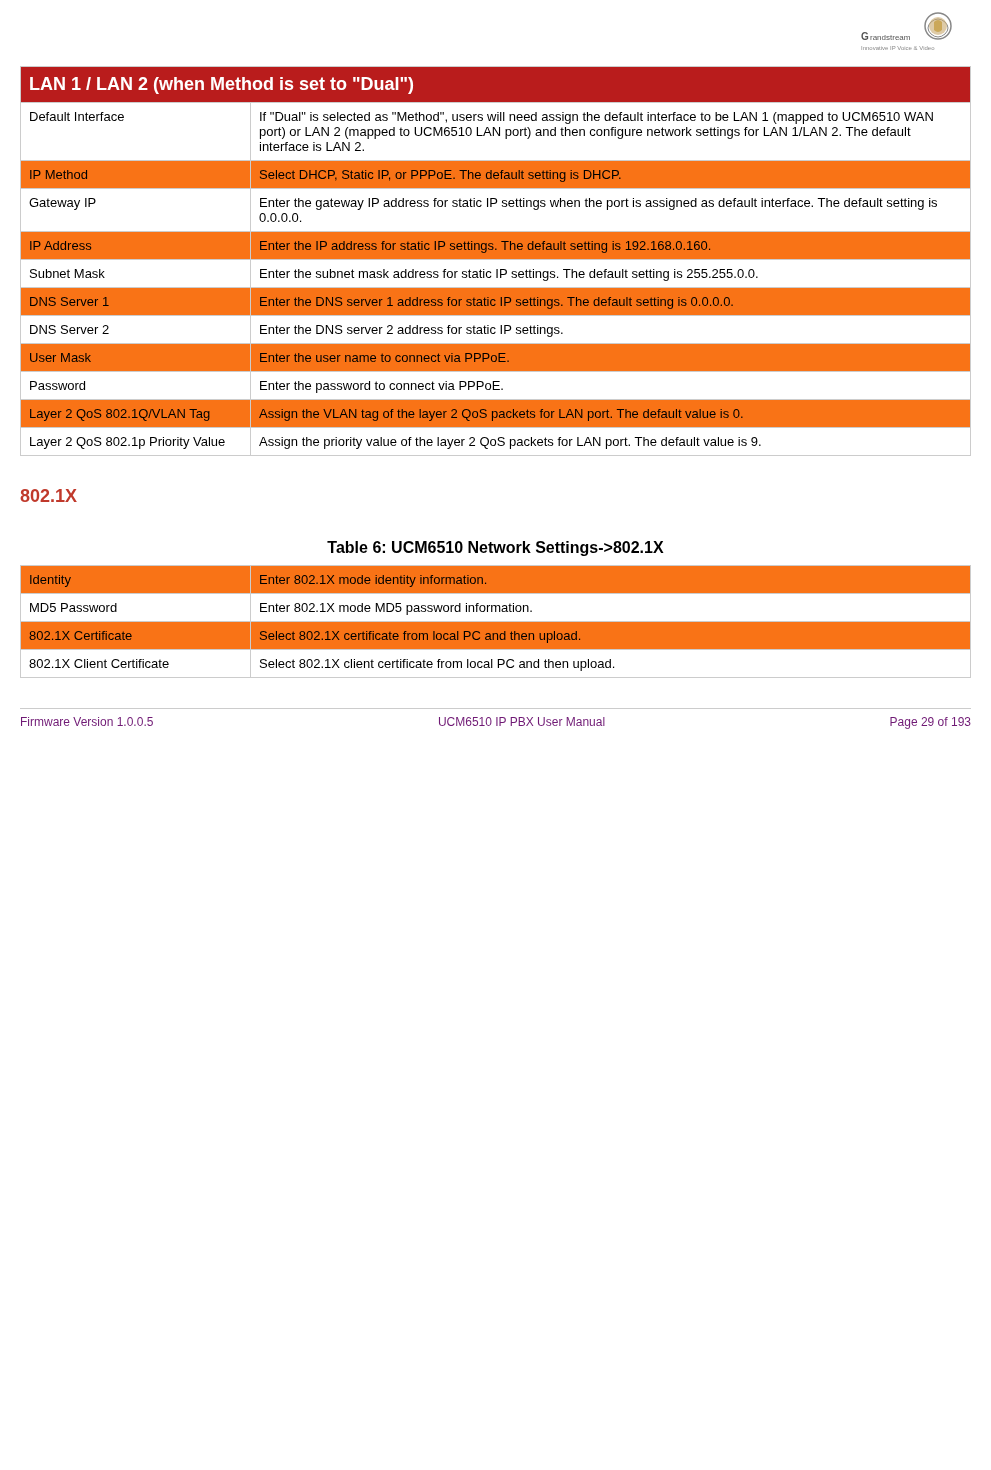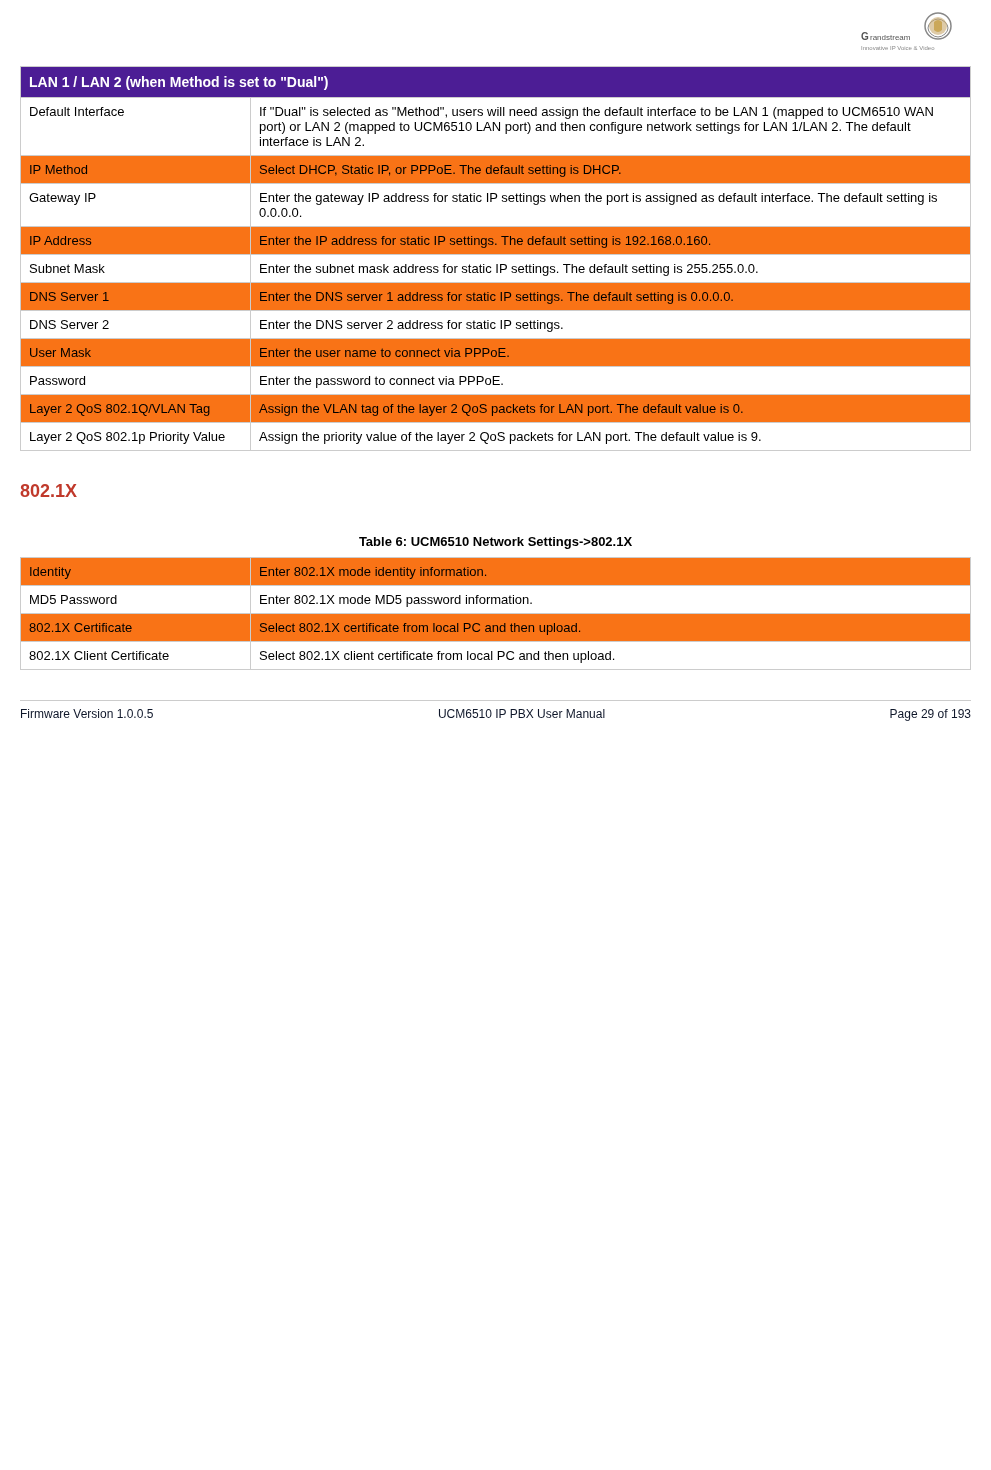--- a/index.html
+++ b/index.html
@@ -31,24 +31,24 @@
       width: 100%;
       border-collapse: collapse;
       margin-bottom: 10px;
     }
     .main-table th, .main-table td {
       border: 1px solid #ccc;
       padding: 6px 8px;
       vertical-align: top;
     }
     .header-row th {
-      background-color: #4c1d95;
+      background-color: #b91c1c;
       color: #fff;
       font-weight: bold;
-      font-size: 14px;
+      font-size: 18px;
       text-align: left;
       padding: 7px 8px;
     }
     .col-label {
       width: 230px;
       font-weight: normal;
       vertical-align: middle;
     }
     .col-desc {
       font-weight: normal;
@@ -67,30 +67,30 @@
     }
     .section-title-802 {
       color: #c0392b;
       font-size: 18px;
       font-weight: bold;
       margin-bottom: 12px;
     }
     .table-caption {
       text-align: center;
       font-weight: bold;
-      font-size: 13px;
+      font-size: 16px;
       margin-bottom: 8px;
       margin-top: 32px;
     }
     .footer {
       display: flex;
       justify-content: space-between;
       margin-top: 30px;
       font-size: 12px;
-      color: #0f172a;
+      color: #701a75;
       border-top: 1px solid #ccc;
       padding-top: 6px;
     }
     ul.bullet-list {
       margin-left: 20px;
       margin-top: 4px;
     }
     ul.bullet-list li {
       list-style-type: disc;
       margin: 2px 0;

